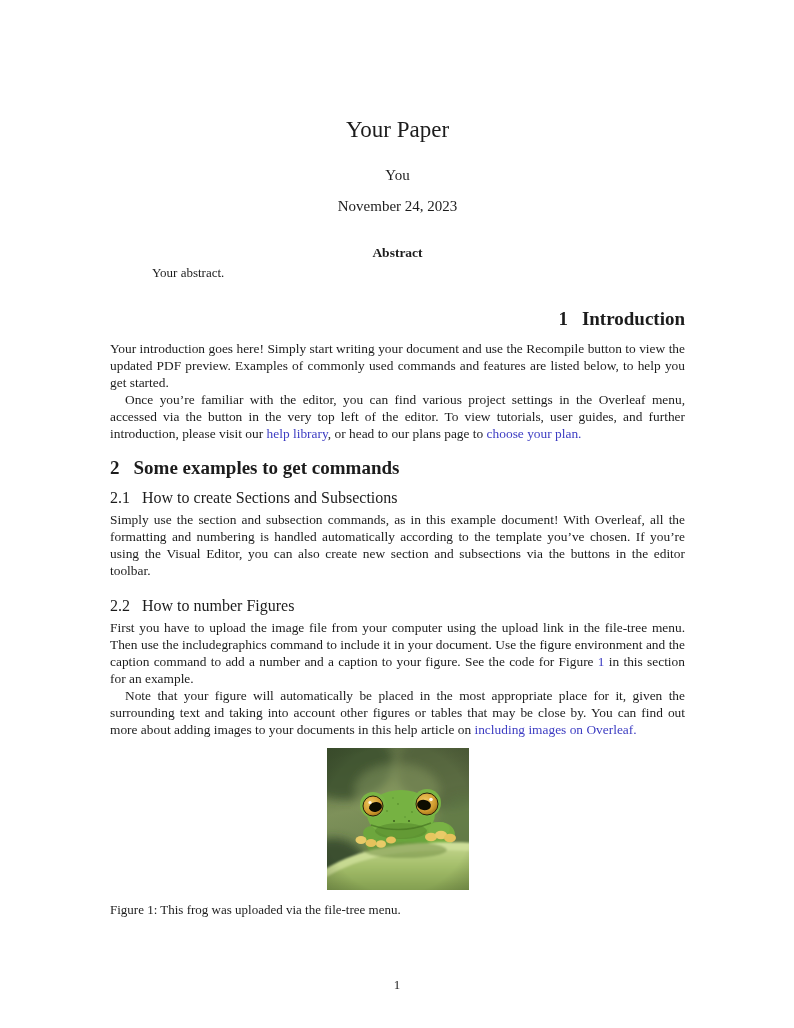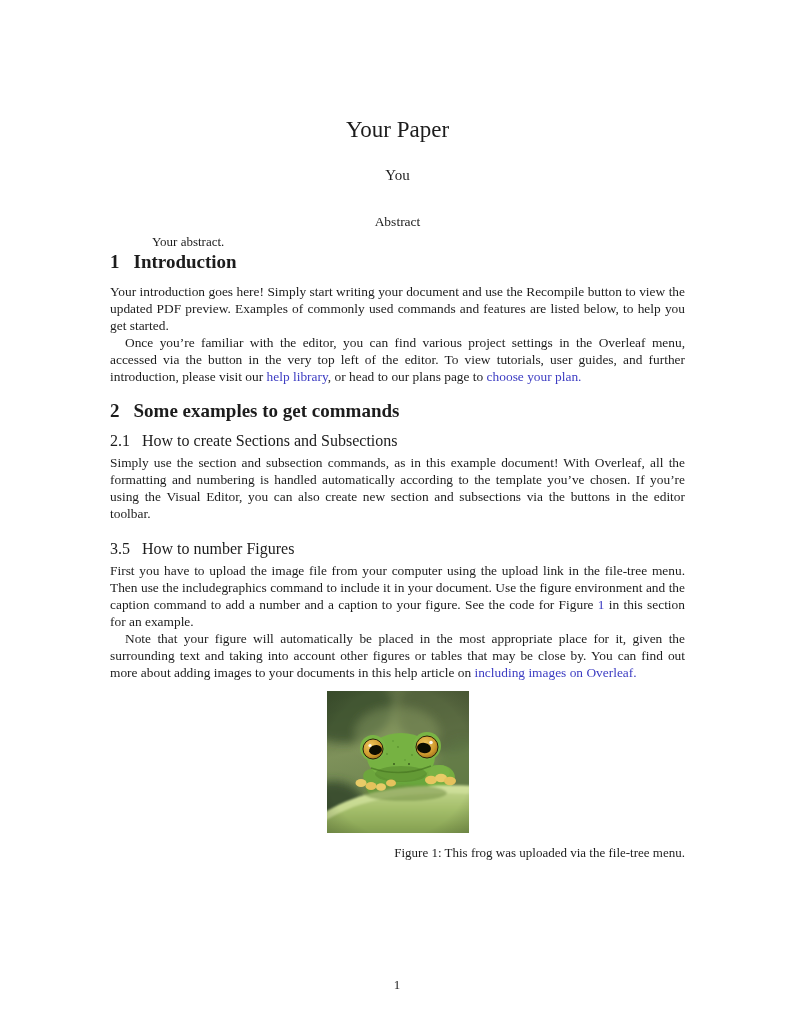--- a/index.html
+++ b/index.html
@@ -24,32 +24,32 @@
   .author{
     margin:22px 0 0 0;
     font-size:15px;line-height:18px;text-align:center;
   }
   .date{
     margin:13px 0 0 0;
     font-size:15px;line-height:18px;text-align:center;
   }
   .abstract-heading{
     margin:30px 0 0 0;
-    font-size:13.5px;font-weight:400;line-height:16px;text-align:center;
+    font-size:13.5px;font-weight:700;line-height:16px;text-align:center;
   }
   .abstract-body{
     margin:4px 0 0 42px;
     width:491px;
     font-size:13px;line-height:16px;
   }
   h2.sec{
     font-size:19px;font-weight:700;line-height:23px;
     margin:0;
   }
-  h2.sec-1{}
+  h2.sec-1{margin-top:26px;text-align:right;}
   h2.sec-2{margin-top:14px;}
   h3.subsec{
     font-size:16px;font-weight:400;line-height:19px;
     margin:0;
   }
   h3.subsec-21{margin-top:9px;}
   h3.subsec-22{margin-top:17px;}
   .sec-num{display:inline-block;margin-right:14px;}
   .subsec-num{display:inline-block;margin-right:12px;}
   p.body{
@@ -70,55 +70,56 @@
     text-align:center;
   }
   .fig-img{
     width:142px;height:142px;
     display:inline-block;
     vertical-align:top;
   }
   figcaption.caption{
     margin:12px 0 0 0;
     font-size:13px;line-height:16px;
-    text-align:right;
+    text-align:left;
   }
   .footer-pagenum{
     position:absolute;
     left:0;right:0;
     top:977px;
     text-align:center;
     font-size:13px;line-height:16px;
   }
 </style>
 </head>
 <body>
 
 <div class="page">
   <div class="content">
 
     <h1 class="title">Your Paper</h1>
     <div class="author">You</div>
+    <div class="date">November 24, 2023</div>
 
     <div class="abstract-heading">Abstract</div>
     <div class="abstract-body">Your abstract.</div>
 
     <h2 class="sec sec-1"><span class="sec-num">1</span><span>Introduction</span></h2>
 
     <p class="body first">Your introduction goes here! Simply start writing your document and use the Recompile button to view the updated PDF preview. Examples of commonly used commands and features are listed below, to help you get started.</p>
 
     <p class="body indent"><span>Once you’re familiar with the editor, you can find various project settings in the Overleaf menu, accessed via the button in the very top left of the editor. To view tutorials, user guides, and further introduction, please visit our </span><a class="doclink">help library</a><span>, or head to our plans page to </span><a class="doclink">choose your plan.</a></p>
 
     <h2 class="sec sec-2"><span class="sec-num">2</span><span>Some examples to get commands</span></h2>
 
     <h3 class="subsec subsec-21"><span class="subsec-num">2.1</span><span>How to create Sections and Subsections</span></h3>
 
     <p class="body first-tight">Simply use the section and subsection commands, as in this example document! With Overleaf, all the formatting and numbering is handled automatically according to the template you’ve chosen. If you’re using the Visual Editor, you can also create new section and subsections via the buttons in the editor toolbar.</p>
 
-    <h3 class="subsec subsec-22"><span class="subsec-num">3.5</span><span>How to number Figures</span></h3>
+    <h3 class="subsec subsec-22"><span class="subsec-num">2.2</span><span>How to number Figures</span></h3>
 
     <p class="body first-tight"><span>First you have to upload the image file from your computer using the upload link in the file-tree menu. Then use the includegraphics command to include it in your document. Use the figure environment and the caption command to add a number and a caption to your figure. See the code for Figure </span><a class="doclink">1</a><span> in this section for an example.</span></p>
 
     <p class="body indent"><span>Note that your figure will automatically be placed in the most appropriate place for it, given the surrounding text and taking into account other figures or tables that may be close by. You can find out more about adding images to your documents in this help article on </span><a class="doclink">including images on Overleaf.</a></p>
 
     <figure class="fig">
       <svg class="fig-img" viewBox="0 0 142 142" xmlns="http://www.w3.org/2000/svg">
         <defs>
           <linearGradient id="bgGrad" x1="0" y1="0" x2="0.25" y2="1">
             <stop offset="0" stop-color="#56663e"></stop>

